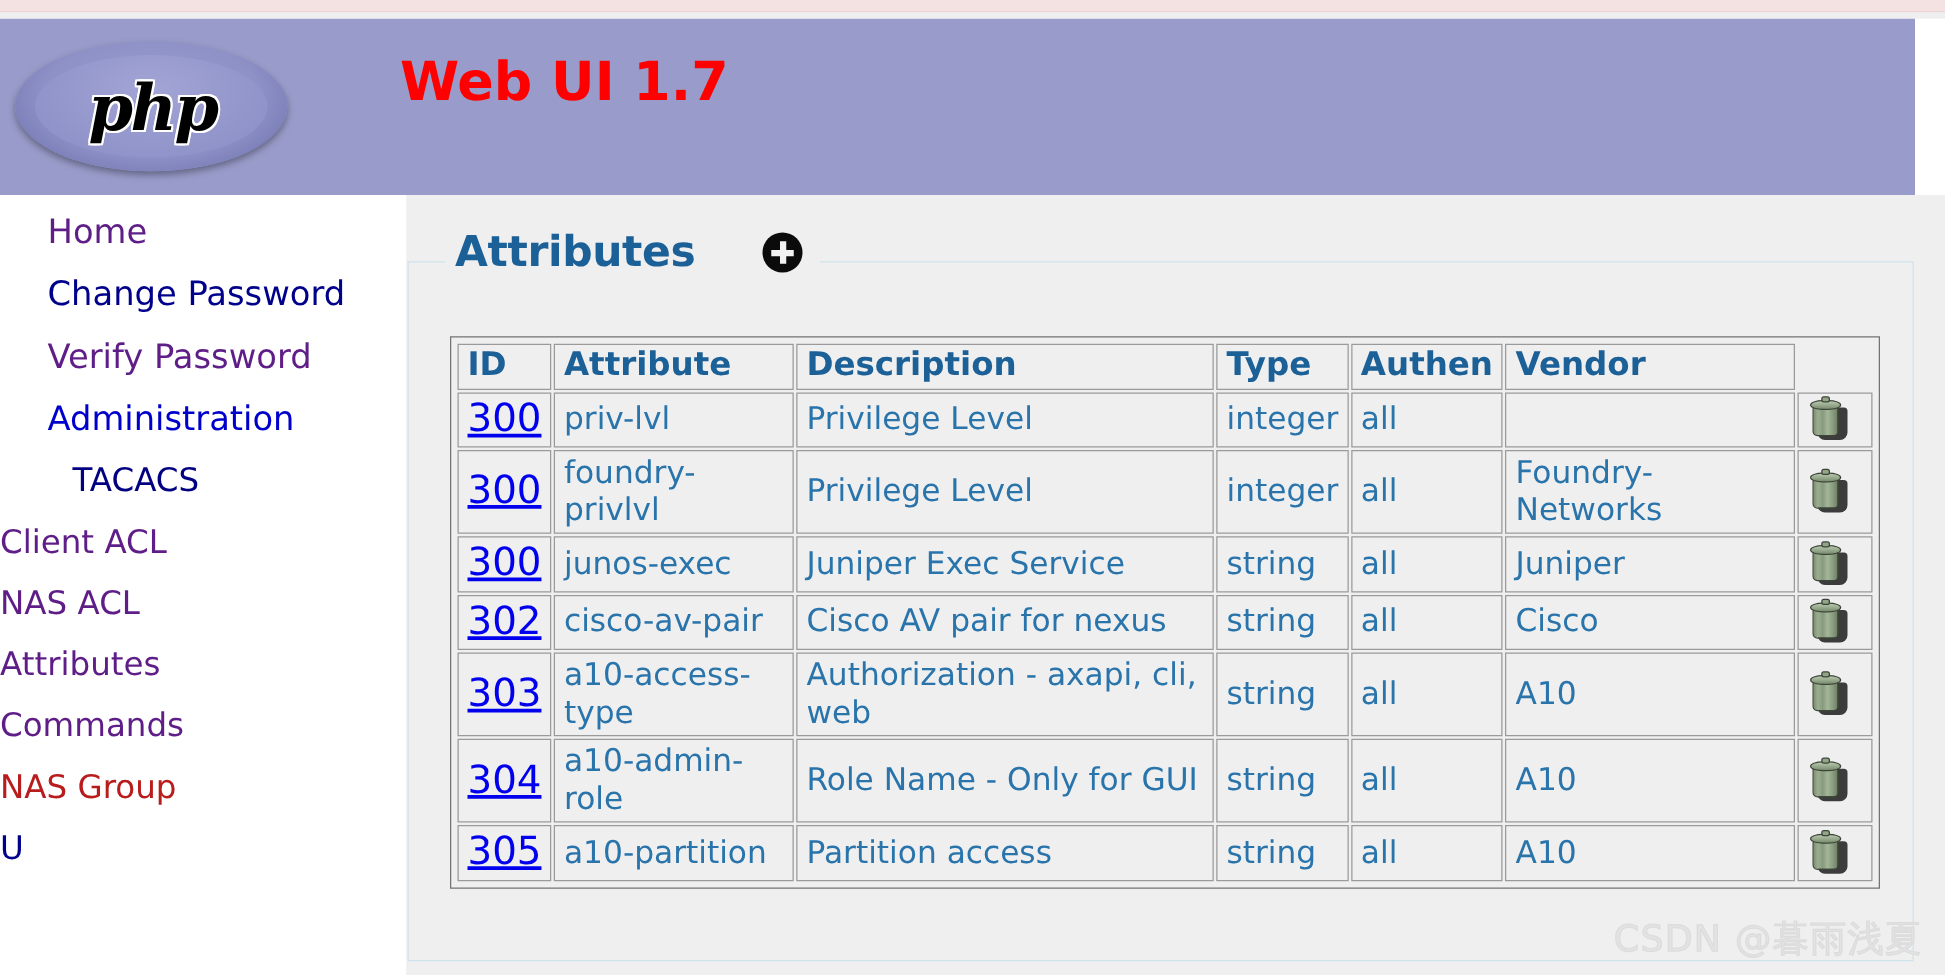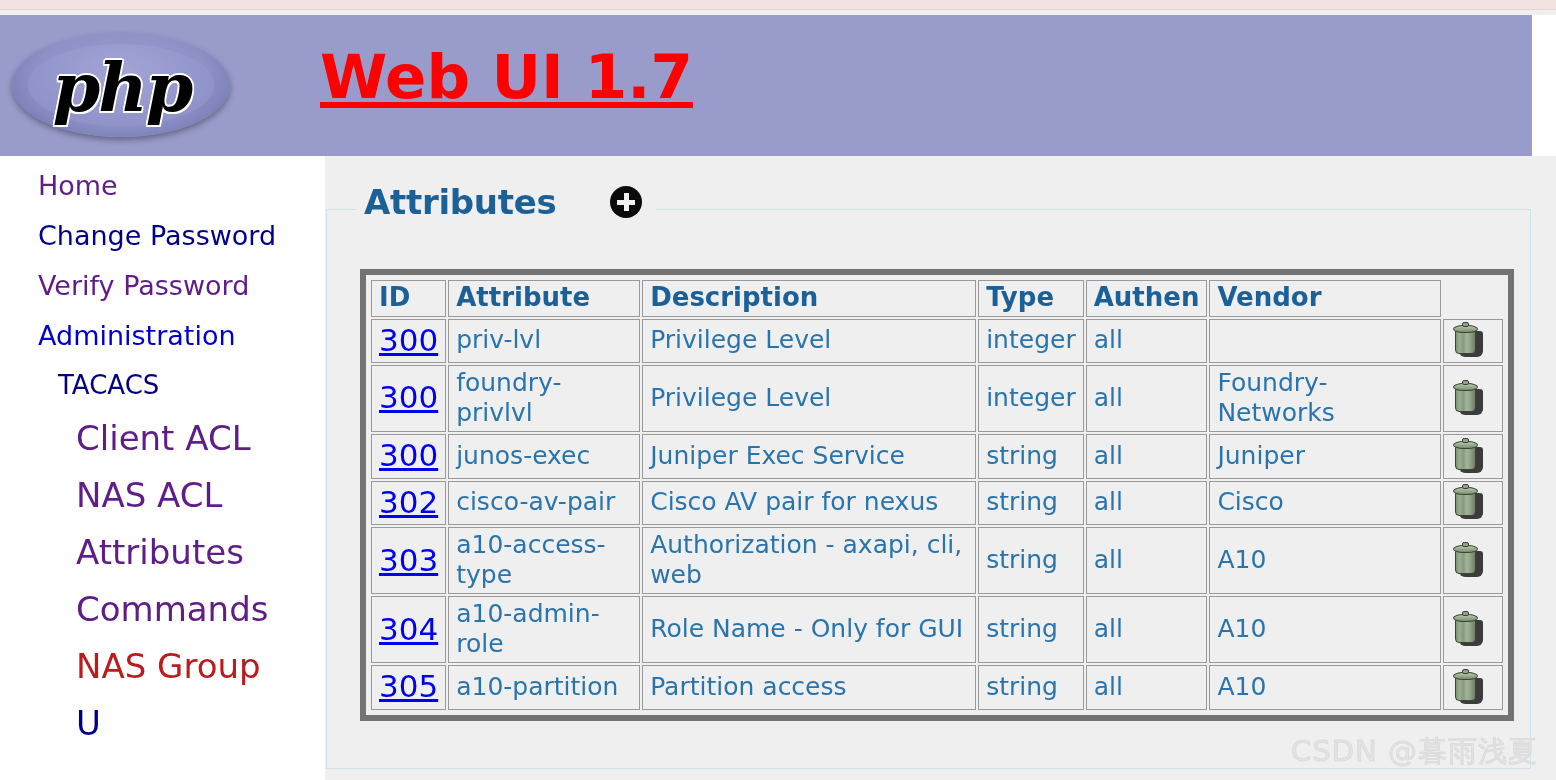--- a/index.html
+++ b/index.html
@@ -62,41 +62,40 @@
   .php-text {
     position: absolute;
     left: 0; top: 0;
     width: 228px; height: 124px;
     display: flex;
     align-items: center;
     justify-content: center;
     font-family: "DejaVu Serif", "Liberation Serif", serif;
     font-style: italic;
     font-weight: bold;
-    font-size: 68px;
+    font-size: 51px;
     color: #000000;
     letter-spacing: -2px;
     text-shadow:
       -1.5px -1.5px 0 #ffffff, 1.5px -1.5px 0 #ffffff,
       -1.5px  1.5px 0 #ffffff, 1.5px  1.5px 0 #ffffff,
        0 -1.6px 0 #ffffff, 0 1.6px 0 #ffffff,
       -1.6px 0 0 #ffffff, 1.6px 0 0 #ffffff;
     padding-top: 4px;
     box-sizing: border-box;
   }
   .banner-title {
     position: absolute;
     left: 320px; top: 28px;
     font-family: "DejaVu Sans", "Liberation Sans", sans-serif;
     font-weight: bold;
-    font-size: 61px;
+    font-size: 43px;
     color: #ff0000;
     letter-spacing: 0px;
     line-height: 1.1;
-    text-decoration: underline;
   }
 
   
   .page-body {
     position: absolute;
     left: 0; top: 156px;
     width: 1556px; height: 624px;
     background: #ffffff;
   }
 
@@ -112,21 +111,21 @@
   .nav-item {
     display: block;
     font-size: 27px;
     line-height: 1.0;
     text-decoration: none;
     white-space: nowrap;
     padding: 0;
   }
   .lvl0 { margin-left: 38px; margin-bottom: 23px; }
   .lvl1 { margin-left: 58px; margin-bottom: 23px; font-size: 26px; }
-  .lvl2 { margin-left: 76px; margin-bottom: 23px; font-size: 34px; }
+  .lvl2 { margin-bottom: 23px; font-size: 26px; }
 
   
   .content {
     position: absolute;
     left: 325px; top: 0;
     width: 1231px; height: 624px;
     background: #efefef;
   }
   .fieldset {
     position: absolute;
@@ -172,21 +171,21 @@
   }
   .plus-icon::after {
     left: 13.5px; top: 7px;
     width: 5px; height: 18px;
   }
 
   
   .table-wrap {
     position: absolute;
     left: 35px; top: 113px;
-    border: 6px solid #737373;
+    border: 1px solid #737373;
     background: #efefef;
     padding: 3px;
   }
   table.attrs {
     border-collapse: separate;
     border-spacing: 2px;
     background: #efefef;
   }
   table.attrs th,
   table.attrs td {

